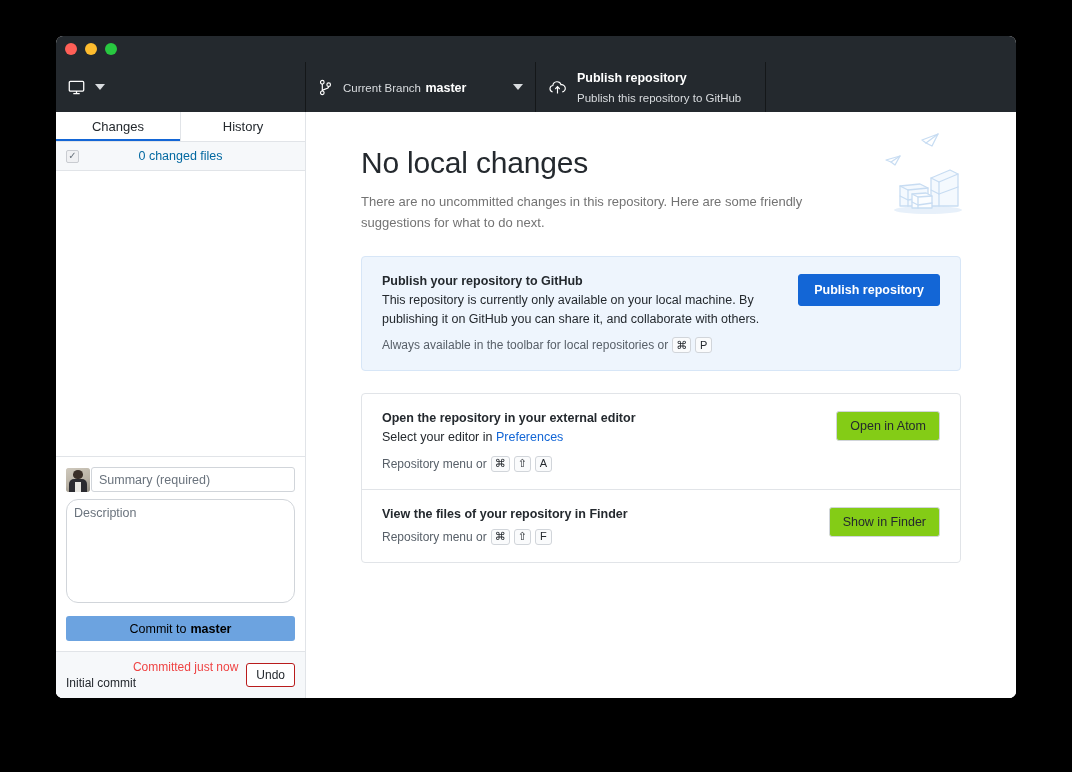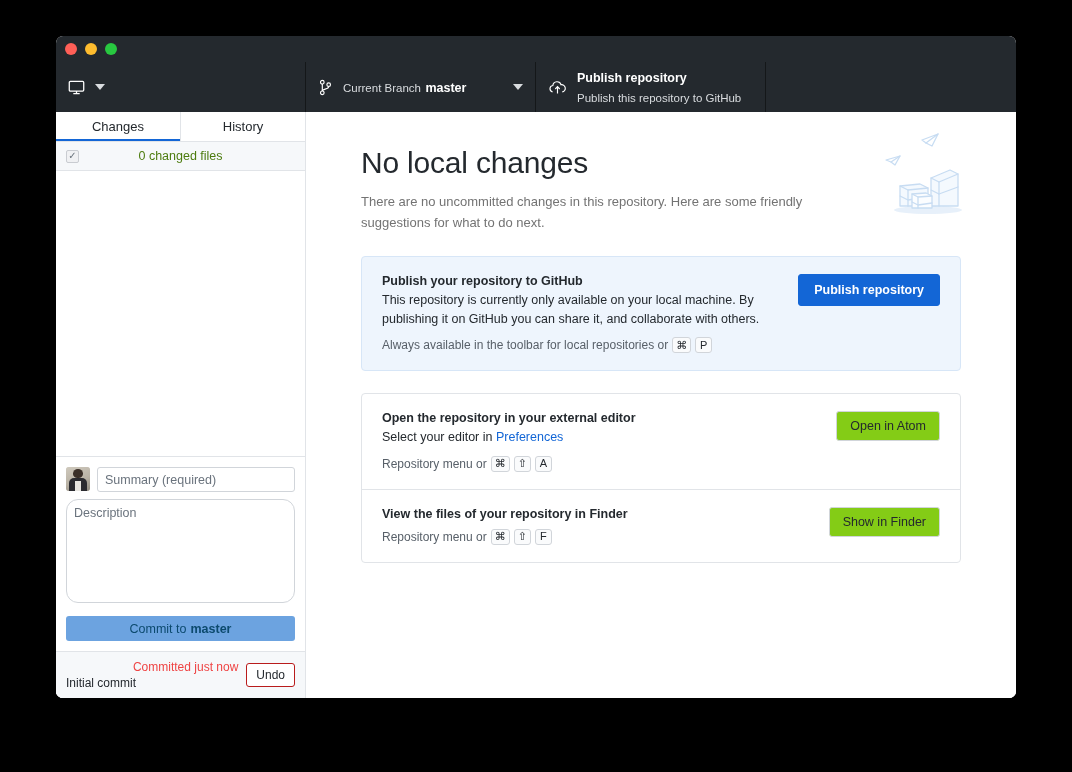--- a/index.html
+++ b/index.html
@@ -139,32 +139,32 @@
     justify-content: center;
     font-size: 10px;
     color: #6a737d;
     line-height: 1;
   }
   #changed-files-text {
     position: absolute;
     left: 0; right: 0;
     text-align: center;
     font-size: 12.5px;
-    color: #4d7c0f;
+    color: #0369a1;
     pointer-events: none;
   }
 
   #file-list { flex: 1; background: #ffffff; }
 
   #commit-form {
     border-top: 1px solid #e1e4e8;
     padding: 10px;
     background: #ffffff;
   }
-  #summary-row { display: flex; gap: 7px; align-items: flex-start; }
+  #summary-row { display: flex; gap: 1px; align-items: center; }
   #avatar {
     width: 24px; height: 24px;
     border-radius: 3px;
     flex: 0 0 24px;
     overflow: hidden;
     background: #d7d2c8;
     position: relative;
   }
   #avatar .av-bg { position: absolute; inset: 0; background: linear-gradient(160deg,#cfc9bd 0%,#b9b2a5 55%,#8f8a80 100%); }
   #avatar .av-head { position: absolute; left: 7px; top: 2px; width: 10px; height: 9px; background: #3a2f28; border-radius: 50% 50% 45% 45%; }
@@ -201,21 +201,21 @@
   }
   #description-input::placeholder { color: #6a737d; }
 
   #commit-button {
     width: 100%;
     height: 25px;
     margin-top: 9px;
     border: none;
     border-radius: 3px;
     background: #6ca3e0;
-    color: #0c4a6e;
+    color: #000000;
     font-size: 12.5px;
     font-family: "Liberation Sans", sans-serif;
     cursor: pointer;
     display: flex;
     align-items: center;
     justify-content: center;
     gap: 4px;
   }
   #commit-button b { font-weight: bold; }
 

